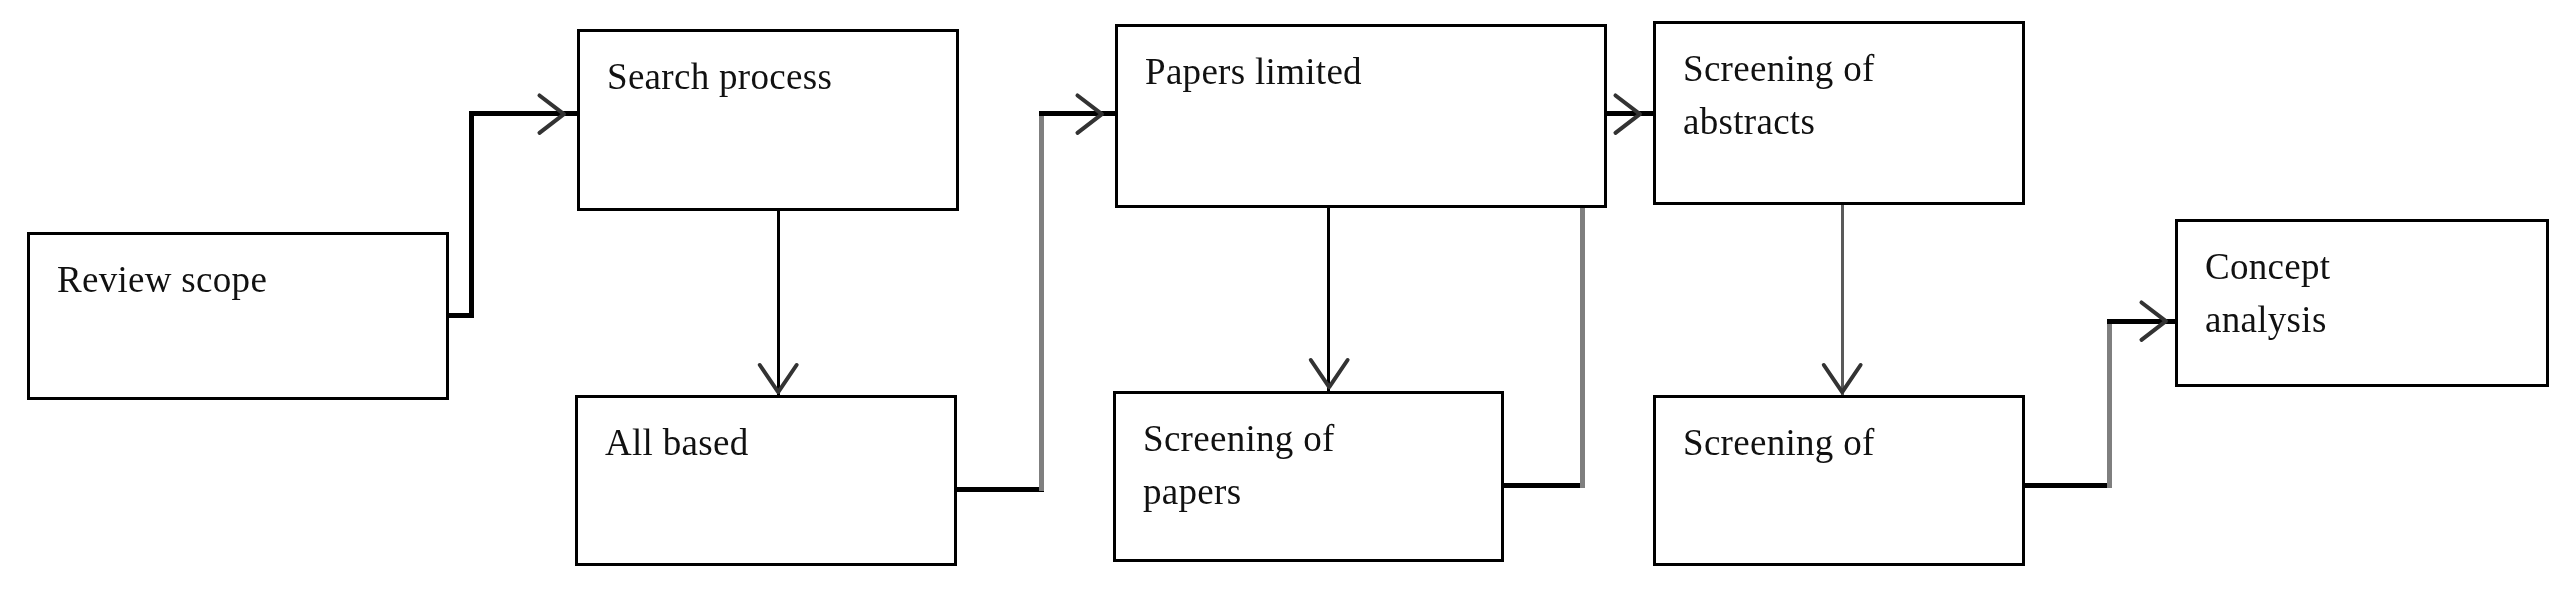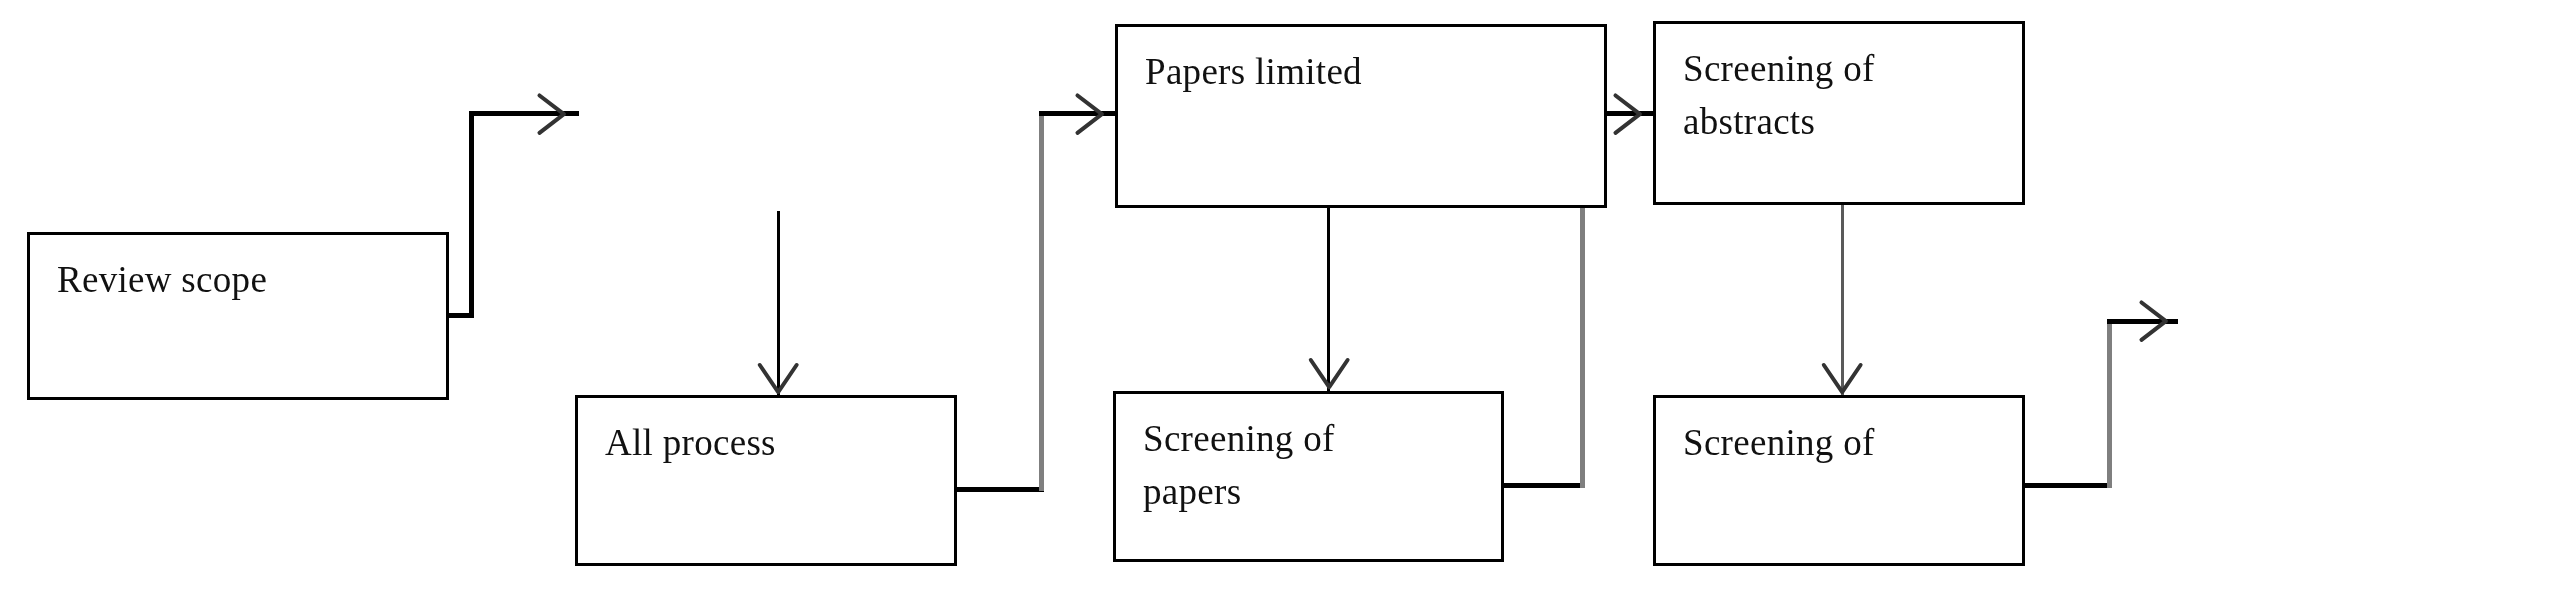--- a/index.html
+++ b/index.html
@@ -127,38 +127,45 @@
   <div class="arrow" style="left:2135px; top:296px;">
     <svg width="52" height="52" viewBox="0 0 64 64">
       <path d="M8 8 L38 31 L8 54" fill="none" stroke="#333333" stroke-width="5" stroke-linecap="round" stroke-linejoin="round"></path>
     </svg>
   </div>
 
   <div class="node" style="left:27px; top:232px; width:422px; height:168px;">
     <span class="node-line">Review scope</span>
   </div>
 
+  <div class="node" style="left:577px; top:29px; width:382px; height:182px;">
+    <span class="node-line">Search process</span>
+  </div>
 
   <div class="node" style="left:575px; top:395px; width:382px; height:171px;">
-    <span class="node-line">All process</span>
+    <span class="node-line">All based</span>
   </div>
 
   <div class="node" style="left:1115px; top:24px; width:492px; height:184px;">
     <span class="node-line">Papers limited</span>
   </div>
 
   <div class="node" style="left:1113px; top:391px; width:391px; height:171px;">
     <span class="node-line">Screening of</span>
     <span class="node-line">papers</span>
   </div>
 
   <div class="node" style="left:1653px; top:21px; width:372px; height:184px;">
     <span class="node-line">Screening of</span>
     <span class="node-line">abstracts</span>
   </div>
 
   <div class="node" style="left:1653px; top:395px; width:372px; height:171px;">
     <span class="node-line">Screening of</span>
   </div>
 
+  <div class="node" style="left:2175px; top:219px; width:374px; height:168px;">
+    <span class="node-line">Concept</span>
+    <span class="node-line">analysis</span>
+  </div>
 
 </div>
 
 
 </body></html>

